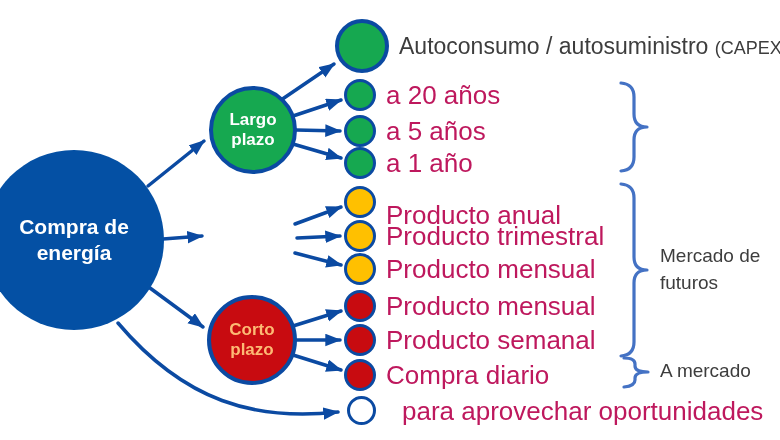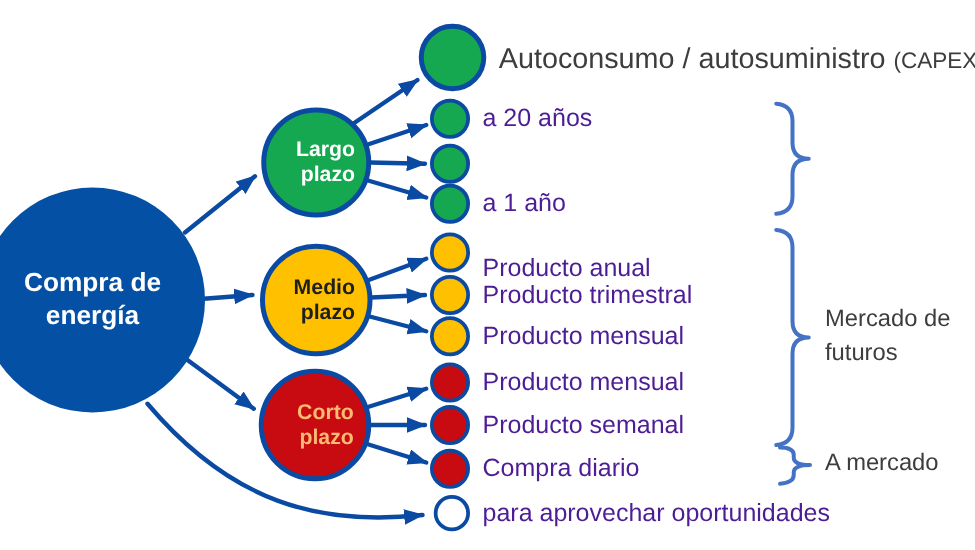--- a/index.html
+++ b/index.html
@@ -9,35 +9,35 @@
   }
   svg.layer{position:absolute;left:0;top:0;z-index:1;}
   .circle{position:absolute;border-radius:50%;box-sizing:border-box;z-index:2;}
   .hub{
     left:-16px;top:150px;width:180px;height:180px;background:#0450a4;
     display:flex;align-items:center;justify-content:center;text-align:center;
   }
   .hub .txt{width:130px;color:#ffffff;font-weight:bold;font-size:21px;line-height:1.25;}
   .branch{
     width:90px;height:90px;border:4px solid #0b4aa2;
-    display:flex;align-items:center;justify-content:center;text-align:right;
+    display:flex;align-items:center;justify-content:center;text-align:center;
   }
   .branch .txt{width:62px;font-weight:bold;font-size:17px;line-height:1.15;}
   .b-largo{left:209px;top:86px;width:88px;height:88px;background:#16a850;color:#ffffff;}
   .b-medio{left:208px;top:195px;background:#ffc000;color:#1f1f1f;}
   .b-corto{left:207px;top:295px;background:#c80b10;color:#fdba74;}
   .dot{width:32px;height:32px;border:3px solid #0b4aa2;}
   .dot.big{width:54px;height:54px;border-width:4px;}
   .dot.sm{width:29px;height:29px;}
   .g{background:#16a850;}
   .y{background:#ffc000;}
   .r{background:#c80b10;}
   .w{background:#ffffff;}
   .rowlabel{
-    position:absolute;z-index:2;left:386px;color:#4c1d95;font-size:20px;
+    position:absolute;z-index:2;left:386px;color:#be185d;font-size:26px;
     line-height:30px;white-space:nowrap;
   }
   .toplabel{
     position:absolute;z-index:2;left:399px;top:29px;color:#3d3d3d;
     font-size:23px;line-height:34px;white-space:nowrap;
   }
   .toplabel .suffix{font-size:18px;}
   .grouplabel{position:absolute;z-index:2;left:660px;color:#3d3d3d;font-size:19px;line-height:27px;width:118px;}
   .gl-1{top:84px;}
   .gl-2{top:242px;}
@@ -82,23 +82,20 @@
     </g>
   </svg>
 
   <div class="circle hub">
     <div class="txt">Compra de energía</div>
   </div>
 
   <div class="circle branch b-largo">
     <div class="txt">Largo plazo</div>
   </div>
-  <div class="circle branch b-medio">
-    <div class="txt">Medio plazo</div>
-  </div>
   <div class="circle branch b-corto">
     <div class="txt">Corto plazo</div>
   </div>
 
   <div class="circle dot big g" style="left:335px;top:19px;"></div>
   <div class="toplabel">
     <span>Autoconsumo / autosuministro</span>
     <span class="suffix">(CAPEX+OPEX)</span>
   </div>
 
@@ -107,25 +104,26 @@
   <div class="circle dot g" style="left:344px;top:147px;"></div>
   <div class="circle dot y" style="left:344px;top:186px;"></div>
   <div class="circle dot y" style="left:344px;top:220px;"></div>
   <div class="circle dot y" style="left:344px;top:253px;"></div>
   <div class="circle dot r" style="left:344px;top:290px;"></div>
   <div class="circle dot r" style="left:344px;top:324px;"></div>
   <div class="circle dot r" style="left:344px;top:359px;"></div>
   <div class="circle dot sm w" style="left:347px;top:396px;"></div>
 
   <div class="rowlabel" style="top:80px;">a 20 años</div>
+  <div class="rowlabel" style="top:116px;">a 5 años</div>
   <div class="rowlabel" style="top:148px;">a 1 año</div>
   <div class="rowlabel" style="top:200px;">Producto anual</div>
   <div class="rowlabel" style="top:221px;">Producto trimestral</div>
   <div class="rowlabel" style="top:254px;">Producto mensual</div>
   <div class="rowlabel" style="top:291px;">Producto mensual</div>
   <div class="rowlabel" style="top:325px;">Producto semanal</div>
   <div class="rowlabel" style="top:360px;">Compra diario</div>
-  <div class="rowlabel" style="top:396px;">para aprovechar oportunidades</div>
+  <div class="rowlabel" style="top:396px;margin-left:16px;">para aprovechar oportunidades</div>
 
   <div class="grouplabel gl-2">Mercado de futuros</div>
   <div class="grouplabel gl-3">A mercado</div>
 
 </div>
 
 </body></html>

